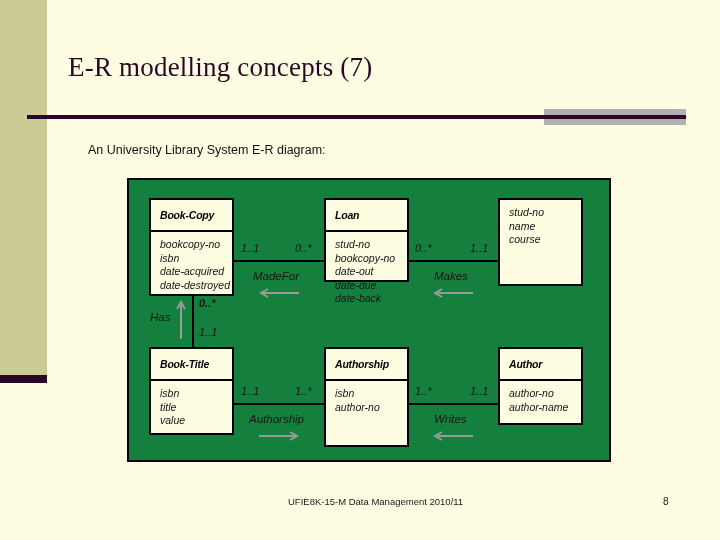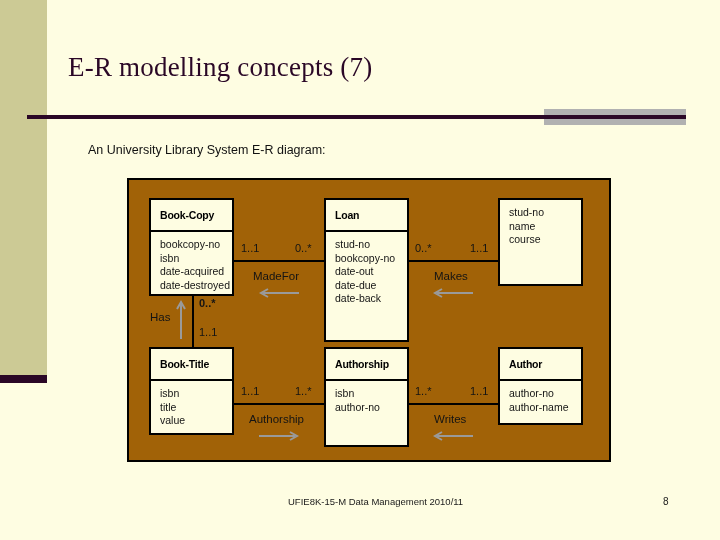--- a/index.html
+++ b/index.html
@@ -93,21 +93,22 @@
   }
 
   
   .er-frame {
     position: absolute;
     left: 127px;
     top: 178px;
     width: 480px;
     height: 280px;
     border: 2px solid #000000;
-    background: #a16207;
+    background: #15803d;
+    font-style: italic;
   }
 
   .entity {
     position: absolute;
     background: #FEFDE2;
     border: 2px solid #000000;
     box-sizing: border-box;
   }
   .entity .ent-title {
     height: 32px;
@@ -187,21 +188,21 @@
     <div class="entity" style="left:20px; top:18px; width:85px; height:98px;">
       <div class="ent-title">Book-Copy</div>
       <div class="ent-attrs">
         <div>bookcopy-no</div>
         <div>isbn</div>
         <div>date-acquired</div>
         <div>date-destroyed</div>
       </div>
     </div>
 
-    <div class="entity" style="left:195px; top:18px; width:85px; height:144px;">
+    <div class="entity" style="left:195px; top:18px; width:85px; height:84px;">
       <div class="ent-title">Loan</div>
       <div class="ent-attrs">
         <div>stud-no</div>
         <div>bookcopy-no</div>
         <div>date-out</div>
         <div>date-due</div>
         <div>date-back</div>
       </div>
     </div>
 

